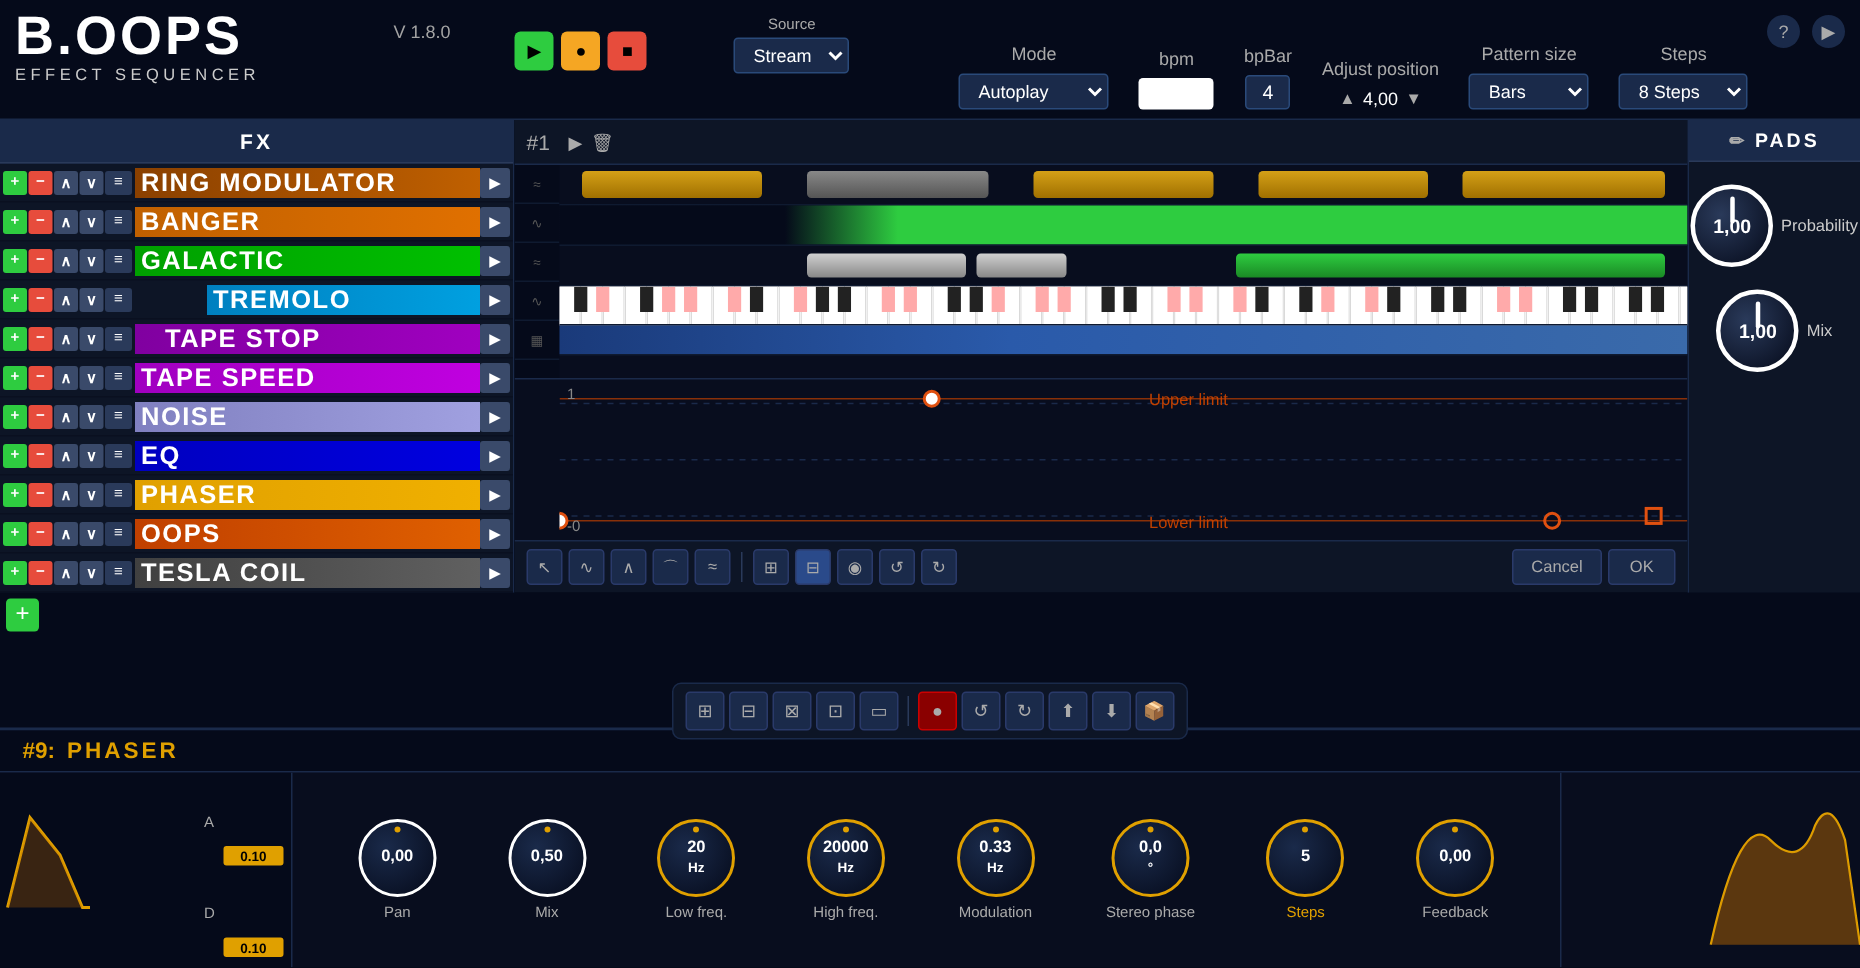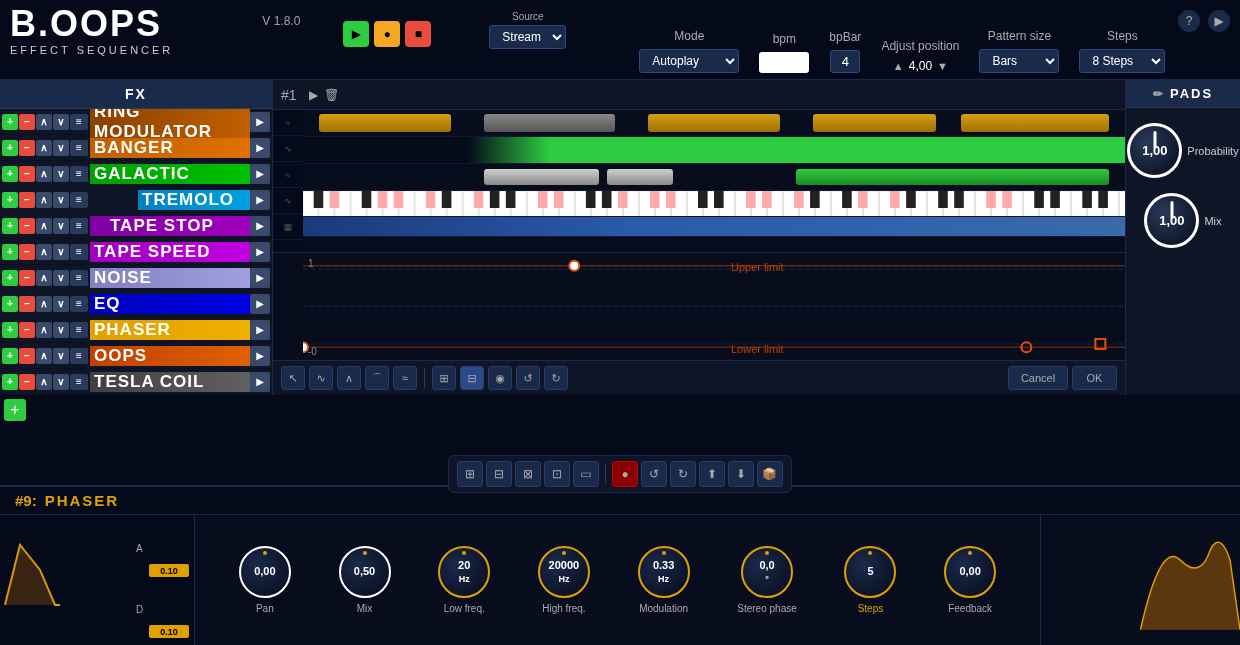--- a/index.html
+++ b/index.html
@@ -186,21 +186,21 @@
     }
 
     
     .main-area {
       display: flex;
       height: 315px;
     }
 
     
     .fx-panel {
-      width: 273px;
+      width: 343px;
       background: #0d1526;
       border-right: 1px solid #1a2a4a;
       flex-shrink: 0;
     }
     .fx-header {
       background: #1a2a4a;
       text-align: center;
       padding: 6px;
       font-size: 14px;
       font-weight: bold;

